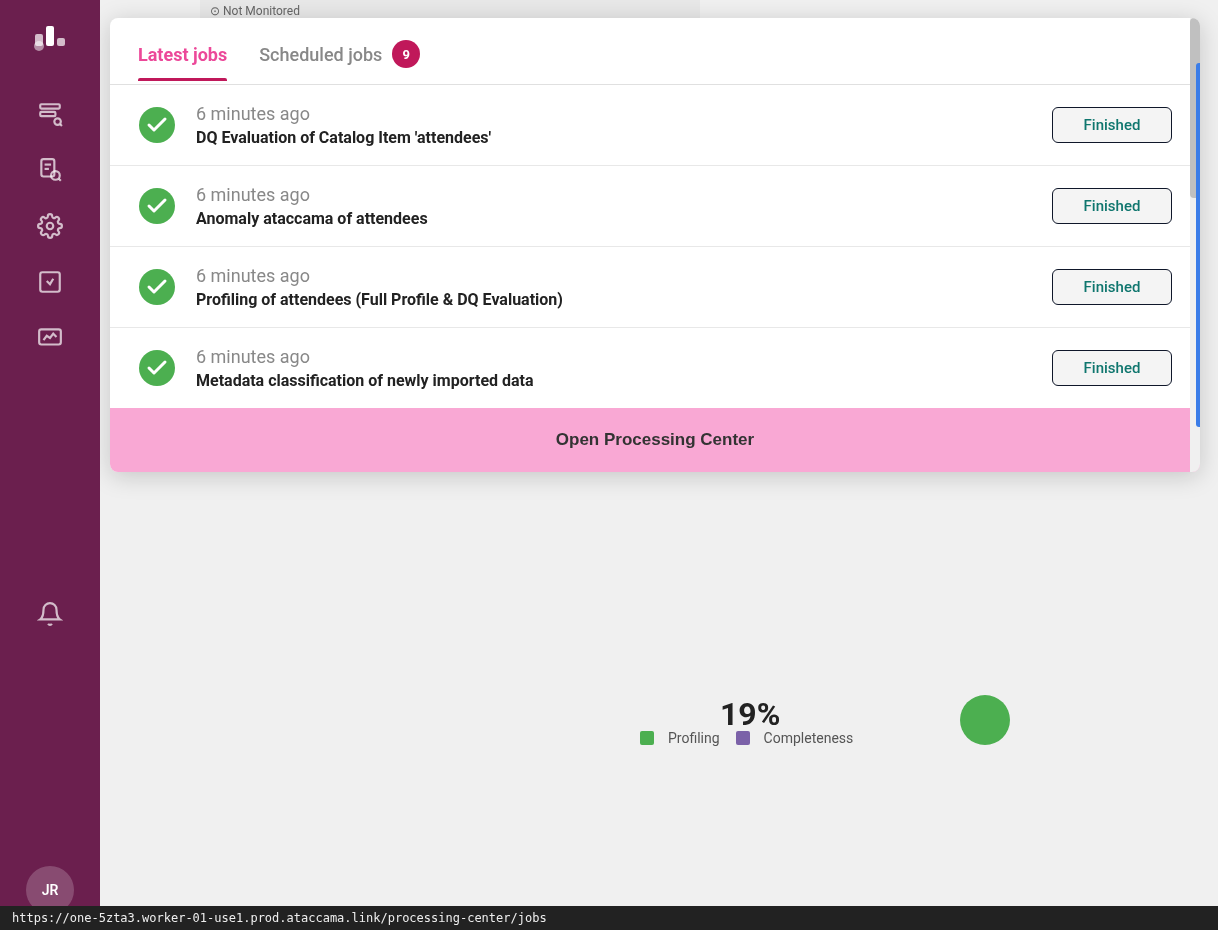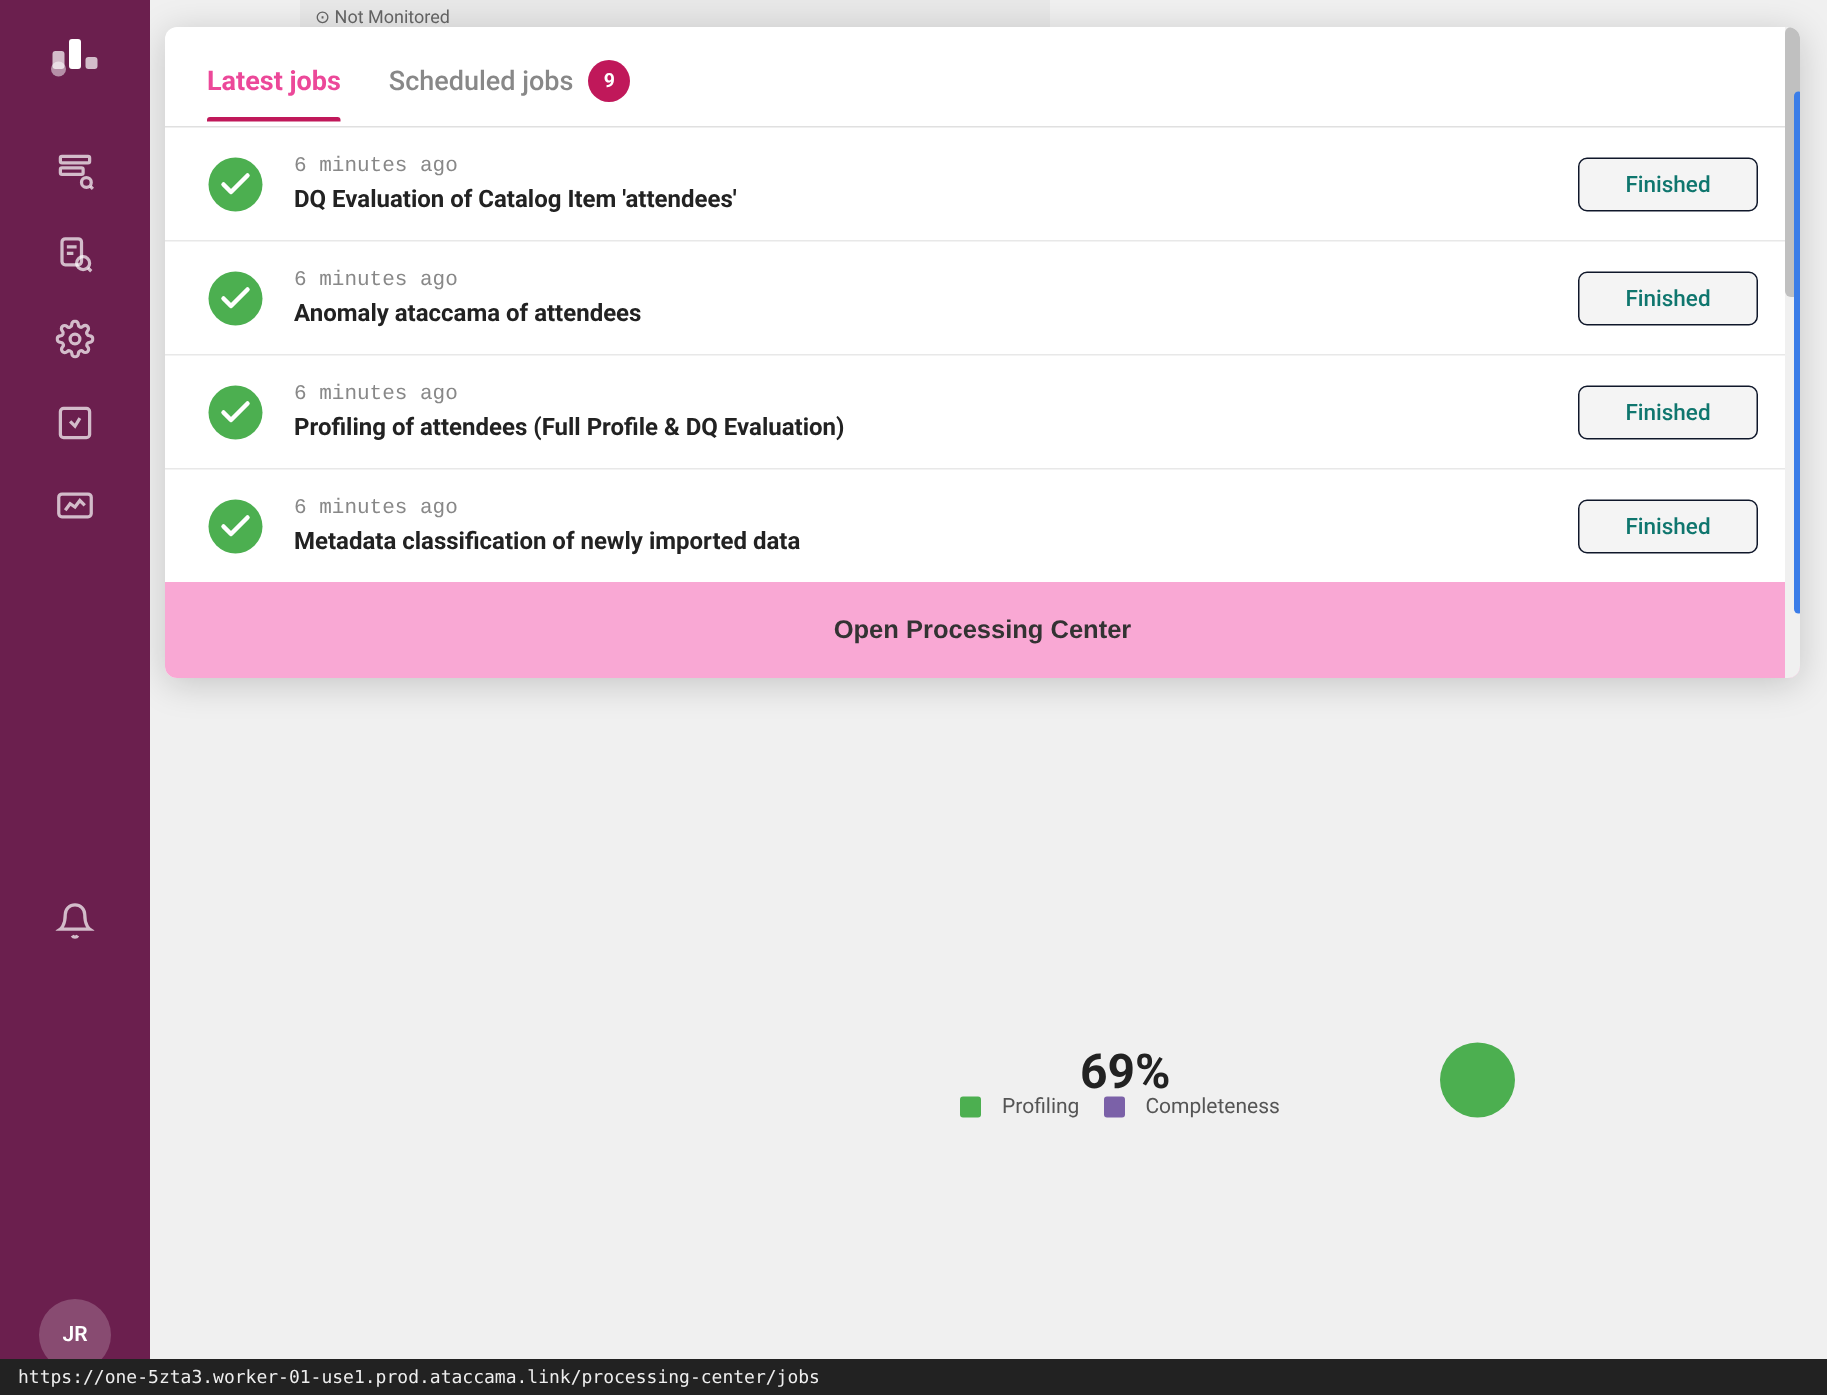--- a/index.html
+++ b/index.html
@@ -153,23 +153,22 @@
     }
 
     .job-info {
       flex: 1;
       display: flex;
       flex-direction: column;
       gap: 4px;
     }
 
     .job-time {
-      font-size: 14px;
+      font-size: 18px;
       color: #888;
-      font-family: Liberation Mono, monospace;
     }
 
     .job-name {
       font-size: 16px;
       font-weight: 700;
       color: #222;
     }
 
     .job-status-badge {
       background: #f4f4f4;
@@ -330,21 +329,21 @@
     <div style="display:flex; align-items:center; gap:8px;">
       <div class="legend-dot" style="background:#4caf50;"></div>
       <span style="font-size:14px; color:#555;">Profiling</span>
     </div>
     <div style="display:flex; align-items:center; gap:8px;justify-content:center;">
       <div class="legend-dot" style="background:#7b61a8;"></div>
       <span style="font-size:14px; color:#555;">Completeness</span>
     </div>
   </div>
 
-  <div style="position:absolute; top:695px; left:620px; font-size:32px; font-weight:700; color:#222;">69%</div>
+  <div style="position:absolute; top:695px; left:620px; font-size:32px; font-weight:700; color:#222;">19%</div>
 
   <div style="position:absolute; top:695px; left:860px; width:50px; height:50px; border-radius:50%; background:#4caf50;"></div>
 
   <div class="popup-panel">
 
     <div class="popup-scrollbar">
       <div class="popup-scrollbar-thumb"></div>
     </div>
 
     <div class="blue-edge"></div>

